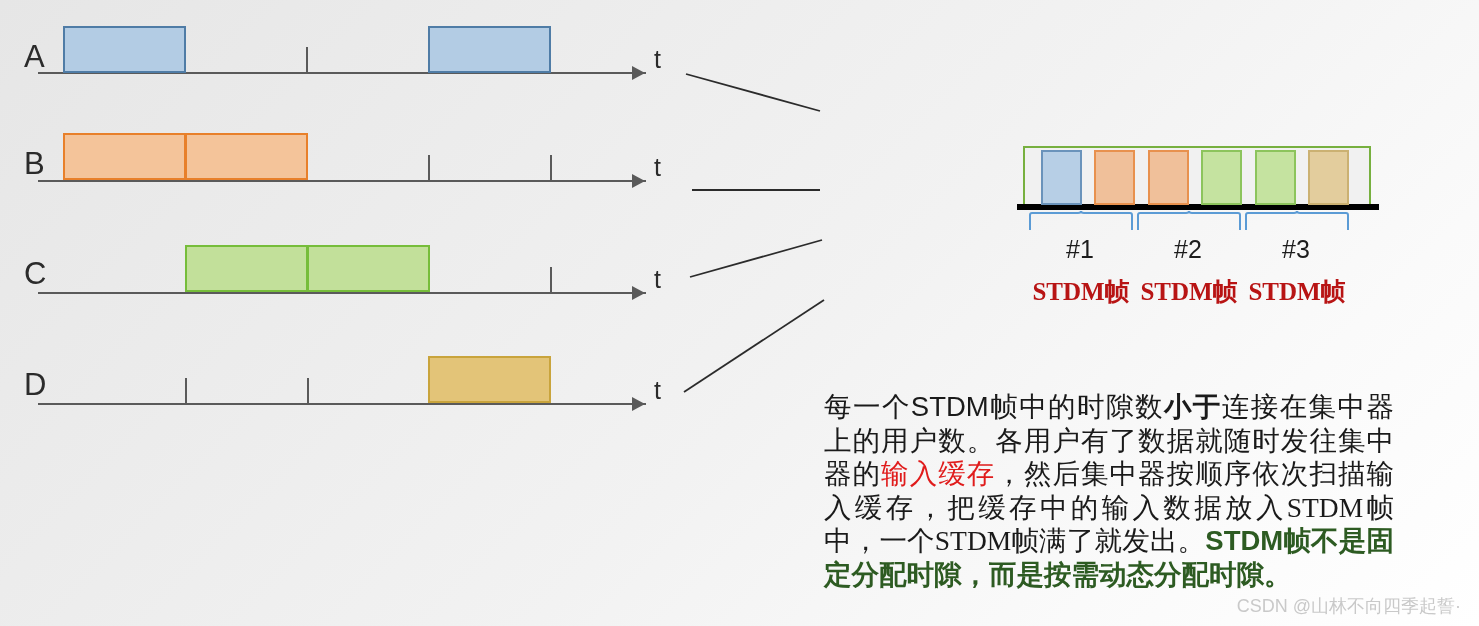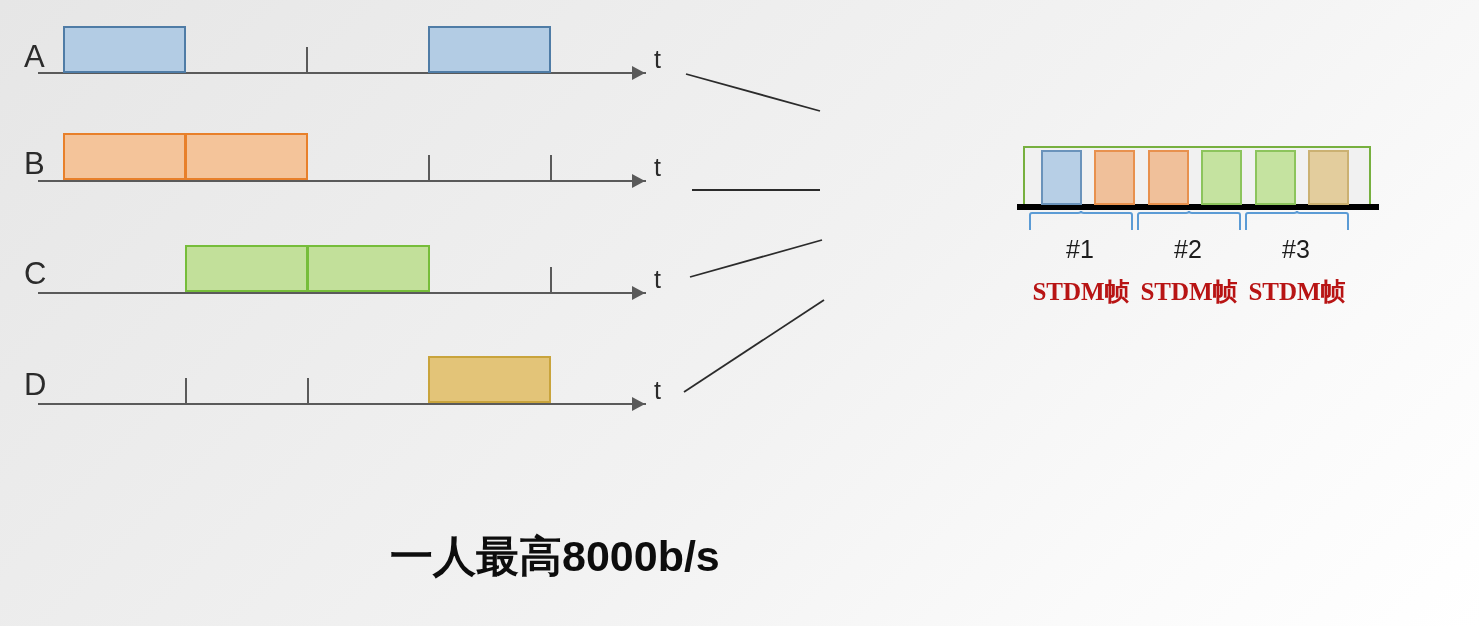--- a/index.html
+++ b/index.html
@@ -231,19 +231,20 @@
 
     <div class="frame-num" style="left:1055px; top:235px; width:50px;">#1</div>
     <div class="frame-num" style="left:1163px; top:235px; width:50px;">#2</div>
     <div class="frame-num" style="left:1271px; top:235px; width:50px;">#3</div>
 
     <div class="frame-cap" style="left:1032px; top:275px; width:98px;">STDM帧</div>
     <div class="frame-cap" style="left:1140px; top:275px; width:98px;">STDM帧</div>
     <div class="frame-cap" style="left:1248px; top:275px; width:98px;">STDM帧</div>
   </div>
 
-
-  <div class="bottom-caption">
-    <span>一人最高</span><span class="latin">8000b/s</span>
-  </div>
-
+  <div class="paragraph">
+    <span class="sans">每一个STDM帧中的时隙数</span><span class="b">小于</span><span>连接在集中器上的用户数。各用户有了数据就随时发往集中器的</span><span class="red">输入缓存</span><span>，然后集中器按顺序依次扫描输入缓存，把缓存中的输入数据放入STDM帧中，一个STDM帧满了就发出。</span><span class="green">STDM帧不是固定分配时隙，而是按需动态分配时隙。</span>
+  </div>
+
+
+  <div class="watermark">CSDN @山林不向四季起誓·</div>
 
 </div>
 
 </body></html>

